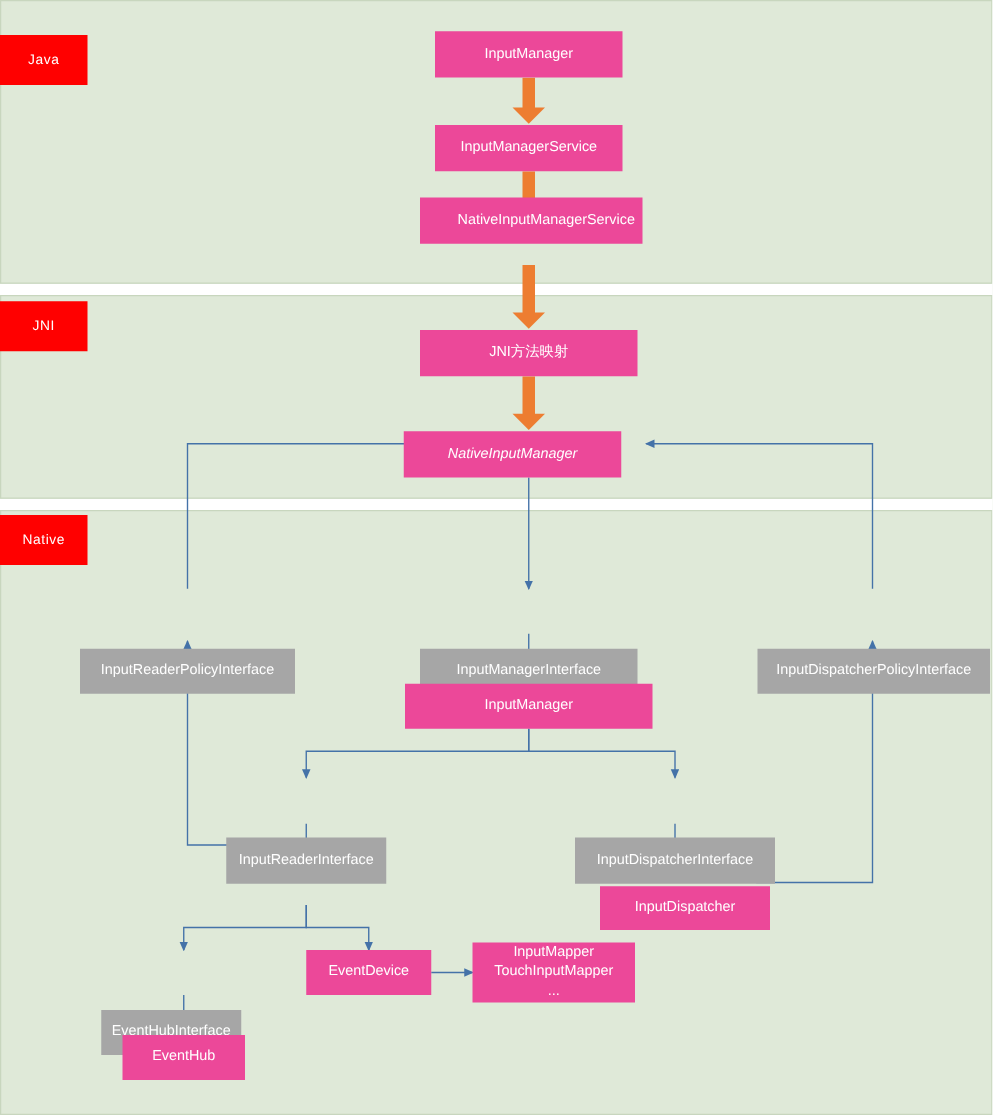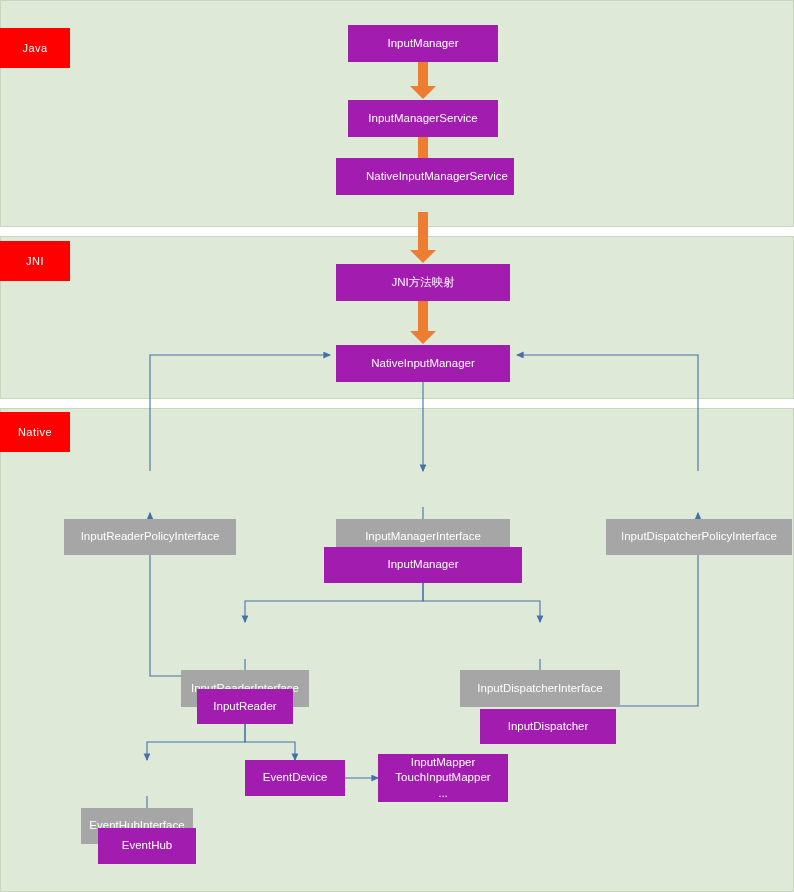--- a/index.html
+++ b/index.html
@@ -40,21 +40,21 @@
     display: flex;
     align-items: center;
     justify-content: center;
     text-align: center;
     font-size: 11.5px;
     color: #ffffff;
     line-height: 1.35;
     white-space: pre-line;
   }
   .node.blue {
-    background: #a21caf;
+    background: #ec4899;
   }
   .node.gray {
     background: #a6a6a6;
     margin-top: 48px;
   }
   .arrow-v {
     position: absolute;
   }
   .conn {
     position: absolute;
@@ -141,35 +141,34 @@
   </div>
 
   <div class="node blue" style="left:348px; top:25px; width:150px; height:37px;">InputManager</div>
 
   <div class="node blue" style="left:348px; top:100px; width:150px; height:37px;">InputManagerService</div>
 
   <div class="node blue" style="left:336px; top:158px; width:178px; height:37px;padding-left:24px;">NativeInputManagerService</div>
 
   <div class="node blue" style="left:336px; top:264px; width:174px; height:37px;">JNI方法映射</div>
 
-  <div class="node blue" style="left:336px; top:345px; width:174px; height:37px;">NativeInputManager</div>
+  <div class="node blue" style="left:323px; top:345px; width:174px; height:37px;font-style:italic;">NativeInputManager</div>
 
   <div class="node gray" style="left:64px; top:471px; width:172px; height:36px;">InputReaderPolicyInterface</div>
 
   <div class="node gray" style="left:336px; top:471px; width:174px; height:36px;">InputManagerInterface</div>
 
   <div class="node gray" style="left:606px; top:471px; width:186px; height:36px;">InputDispatcherPolicyInterface</div>
 
   <div class="node blue" style="left:324px; top:547px; width:198px; height:36px;">InputManager</div>
 
   <div class="node gray" style="left:181px; top:622px; width:128px; height:37px;">InputReaderInterface</div>
 
   <div class="node gray" style="left:460px; top:622px; width:160px; height:37px;">InputDispatcherInterface</div>
 
-  <div class="node blue" style="left:197px; top:689px; width:96px; height:35px;">InputReader</div>
 
   <div class="node blue" style="left:480px; top:689px; width:136px; height:35px;margin-top:20px;">InputDispatcher</div>
 
   <div class="node gray" style="left:81px; top:760px; width:112px; height:36px;">EventHubInterface</div>
 
   <div class="node blue" style="left:245px; top:760px; width:100px; height:36px;">EventDevice</div>
 
   <div class="node blue" style="left:378px; top:754px; width:130px; height:48px;">InputMapper
 TouchInputMapper
 ...</div>

